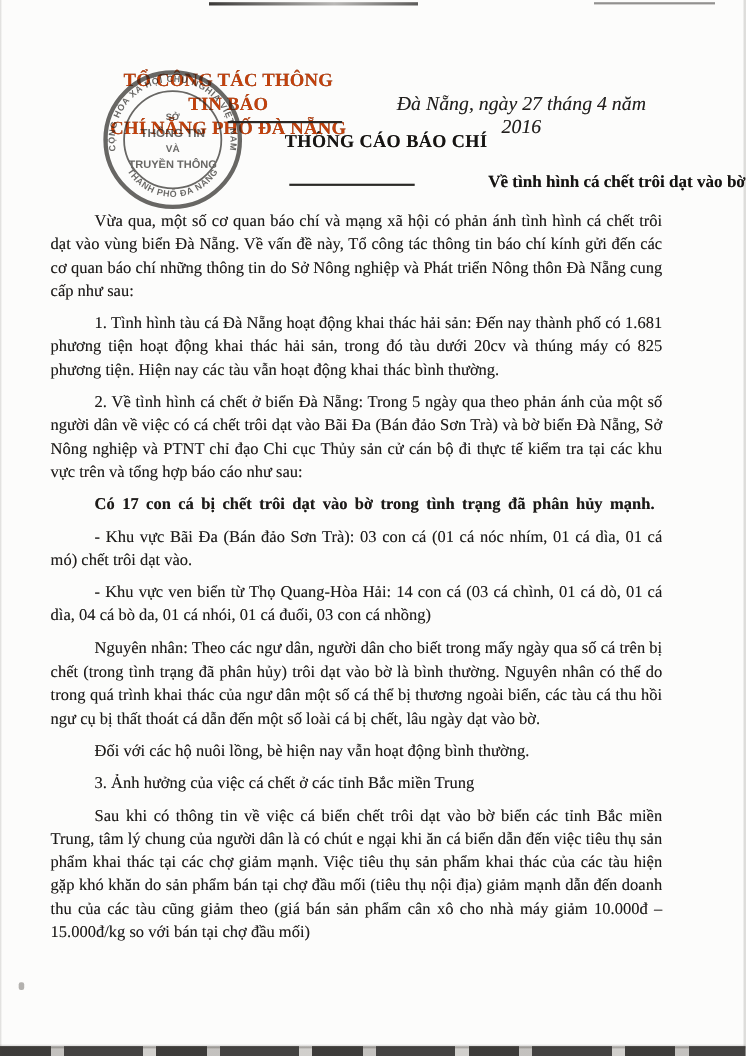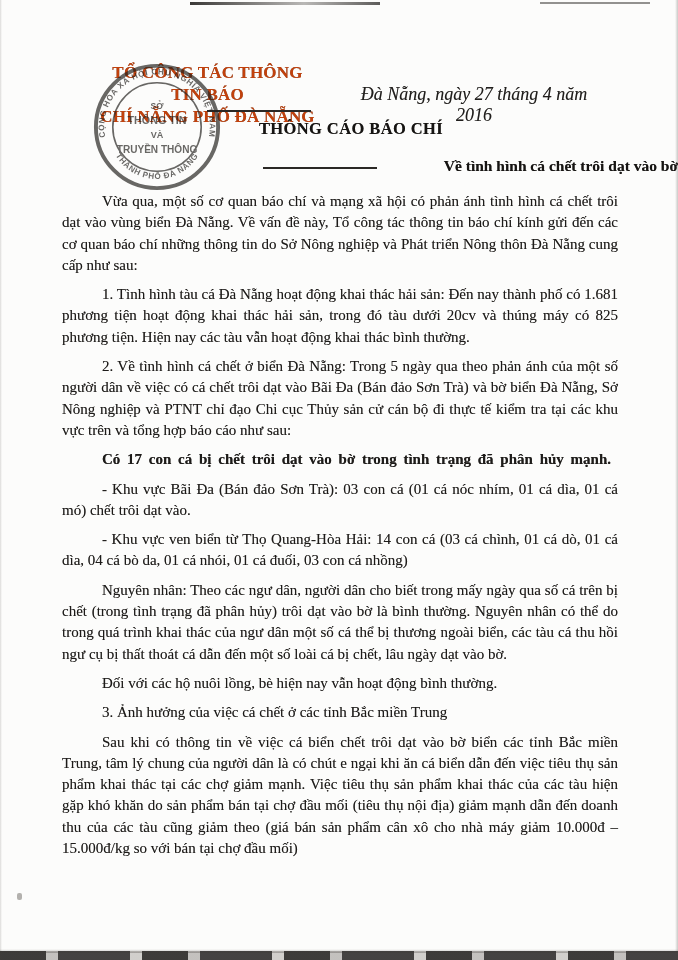--- a/index.html
+++ b/index.html
@@ -44,21 +44,21 @@
     background:#2a2825;
   }
   
   .stamp{
     position:absolute;left:90px;top:62px;width:134px;height:130px;
     z-index:4;opacity:.68;
   }
   .stamp text{fill:#23211e;font-family:"Liberation Sans","DejaVu Sans",sans-serif;}
   
   .body-text{
-    position:absolute;left:62px;top:191px;width:556px;
+    position:absolute;left:46px;top:191px;width:556px;
     font-size:15px;line-height:21.3px;text-align:justify;
     color:#1d1b19;text-shadow:0 0 .4px rgba(30,28,26,.45);
   }
   .para{margin:0 0 8px 0;text-indent:40px;}
   .para.bold{font-weight:bold;word-spacing:3px;text-shadow:0 0 .6px rgba(20,18,16,.6);}
   
   .edge-top-a{position:absolute;left:190px;top:2px;width:190px;height:3px;
     background:linear-gradient(90deg,rgba(25,23,21,.85),rgba(60,56,52,.35) 60%,rgba(25,23,21,.7));}
   .edge-top-b{position:absolute;left:540px;top:2px;width:110px;height:2px;background:rgba(40,38,35,.5);}
   .edge-bottom{position:absolute;left:0;bottom:0;width:678px;height:9px;

